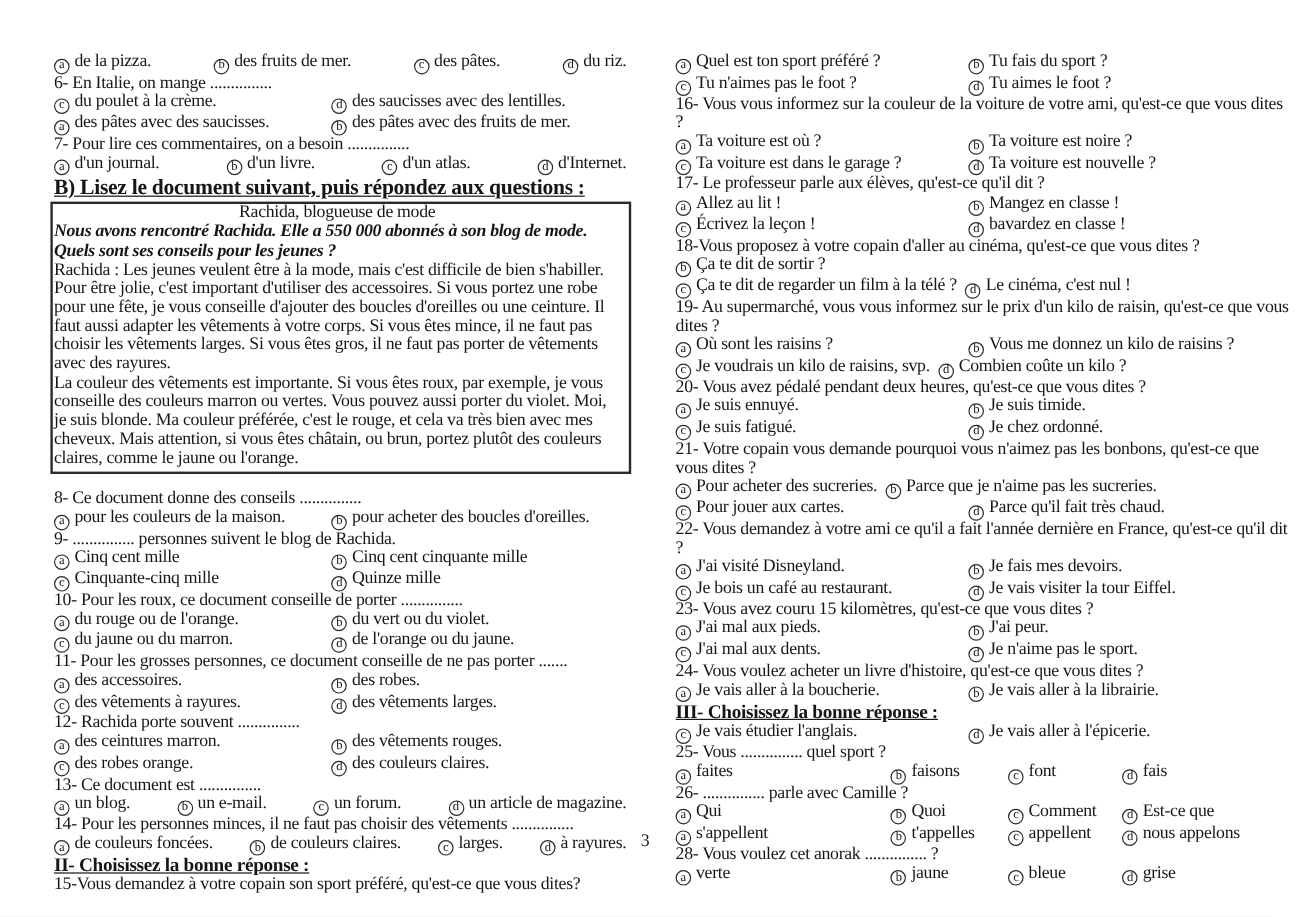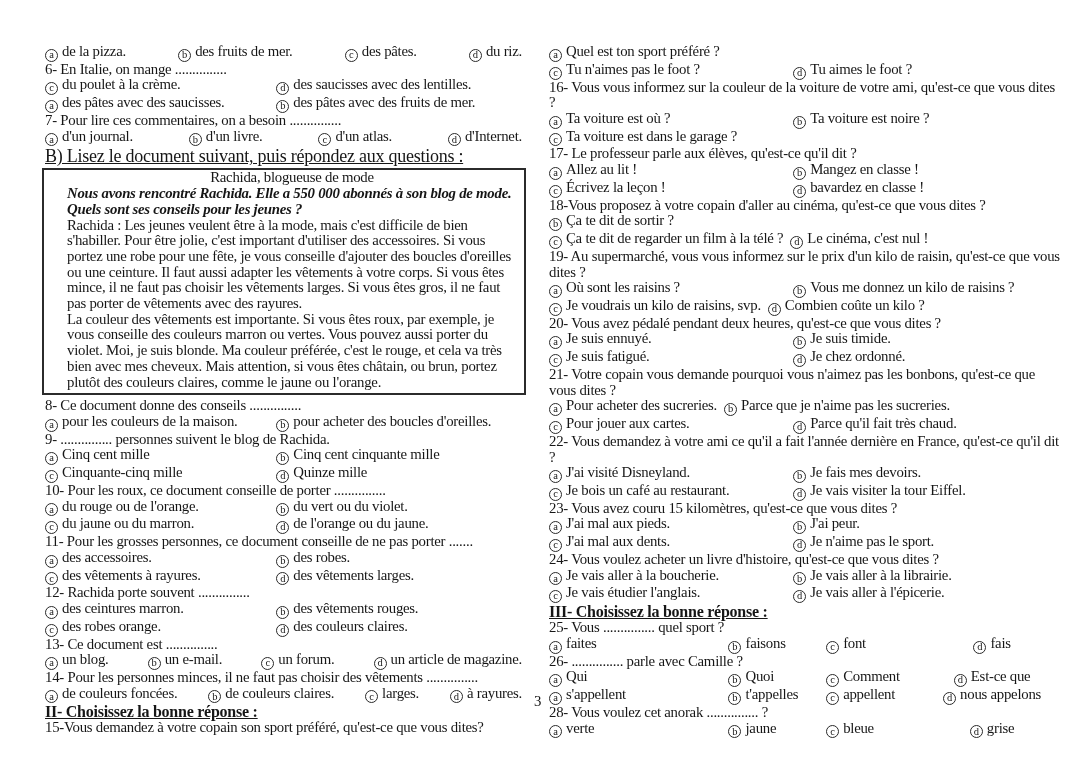--- a/index.html
+++ b/index.html
@@ -3,48 +3,48 @@
 <meta charset="utf-8">
 <style>
   html,body{margin:0;padding:0;background:#e9e9e9;}
   .page{
     position:relative;width:1080px;height:764px;background:#ffffff;
     font-family:"Liberation Serif", serif;color:#161616;overflow:hidden;
     letter-spacing:-0.25px;
   }
   .col{position:absolute;top:44px;}
   .col-left{left:45px;width:487px;}
-  .col-right{left:549px;width:514px;}
+  .col-right{left:563px;width:514px;}
   .line{font-size:14.8px;line-height:15.7px;}
   .opts{display:flex;align-items:baseline;}
   .opt{white-space:nowrap;}
   .opts2 .opt:first-child{flex:0 0 47.5%;}
   .opts2 .opt:last-child{flex:1;}
   .optsb{justify-content:space-between;padding-right:10px;}
   .optsf .opt{margin-right:7px;}
   .opts4 .opt:nth-child(1){flex:0 0 28.5%;}
   .opts4 .opt:nth-child(2){flex:0 0 19%;margin-left:33px;}
   .opts4 .opt:nth-child(3){flex:0 0 18.5%;}
-  .opts4 .opt:nth-child(4){flex:1;text-align:center;}
+  .opts4 .opt:nth-child(4){flex:1;}
   .cl{
     display:inline-flex;justify-content:center;align-items:center;
     width:13px;height:13px;border:1px solid #2a2a2a;border-radius:50%;
     font-size:10.5px;line-height:1;margin-right:4px;vertical-align:-2px;
     box-sizing:border-box;letter-spacing:0;
   }
   .heading-b{
-    font-size:18px;font-weight:normal;text-decoration:underline;
+    font-size:18px;font-weight:bold;text-decoration:underline;
     line-height:20px;margin:0 0 2px 0;
   }
   .heading-sub{
     font-size:16px;font-weight:bold;text-decoration:underline;line-height:17px;
   }
   .docbox{
     border:2px solid #2b2b2b;box-sizing:border-box;
-    margin:1px 6px 3px -3px;padding:0 7px 3px 23px;font-family:Liberation Serif, serif;
+    margin:1px 6px 13px -3px;padding:0 7px 3px 1px;font-family:Liberation Serif, serif;
   }
   .docbox .line{font-size:14.8px;line-height:15.7px;}
   .docbox .title{text-align:center;}
   .docbox .intro{font-style:italic;font-weight:600;}
   .pagenum{
     position:absolute;left:534px;top:694px;font-size:14.8px;line-height:15.7px;
   }
 </style>
 </head>
 <body>
@@ -134,32 +134,34 @@
         <span class="opt"><span class="cl">b</span><span>de couleurs claires.</span></span>
         <span class="opt"><span class="cl">c</span><span>larges.</span></span>
         <span class="opt"><span class="cl">d</span><span>à rayures.</span></span>
       </div>
       <div class="line heading-sub">II- Choisissez la bonne réponse :</div>
       <div class="line q">15-Vous demandez à votre copain son sport préféré, qu'est-ce que vous dites?</div>
     </section>
   <section class="col col-right">
       <div class="line opts opts2">
         <span class="opt"><span class="cl">a</span><span>Quel est ton sport préféré ?</span></span>
+        <span class="opt"><span class="cl">b</span><span>Tu fais du sport ?</span></span>
       </div>
       <div class="line opts opts2">
         <span class="opt"><span class="cl">c</span><span>Tu n'aimes pas le foot ?</span></span>
         <span class="opt"><span class="cl">d</span><span>Tu aimes le foot ?</span></span>
       </div>
       <div class="line q">16- Vous vous informez sur la couleur de la voiture de votre ami, qu'est-ce que vous dites ?</div>
       <div class="line opts opts2">
         <span class="opt"><span class="cl">a</span><span>Ta voiture est où ?</span></span>
         <span class="opt"><span class="cl">b</span><span>Ta voiture est noire ?</span></span>
       </div>
       <div class="line opts opts2">
         <span class="opt"><span class="cl">c</span><span>Ta voiture est dans le garage ?</span></span>
+        <span class="opt"><span class="cl">d</span><span>Ta voiture est nouvelle ?</span></span>
       </div>
       <div class="line q">17- Le professeur parle aux élèves, qu'est-ce qu'il dit ?</div>
       <div class="line opts opts2">
         <span class="opt"><span class="cl">a</span><span>Allez au lit !</span></span>
         <span class="opt"><span class="cl">b</span><span>Mangez en classe !</span></span>
       </div>
       <div class="line opts opts2">
         <span class="opt"><span class="cl">c</span><span>Écrivez la leçon !</span></span>
         <span class="opt"><span class="cl">d</span><span>bavardez en classe !</span></span>
       </div>
@@ -214,25 +216,25 @@
       </div>
       <div class="line opts opts2">
         <span class="opt"><span class="cl">c</span><span>J'ai mal aux dents.</span></span>
         <span class="opt"><span class="cl">d</span><span>Je n'aime pas le sport.</span></span>
       </div>
       <div class="line q">24- Vous voulez acheter un livre d'histoire, qu'est-ce que vous dites ?</div>
       <div class="line opts opts2">
         <span class="opt"><span class="cl">a</span><span>Je vais aller à la boucherie.</span></span>
         <span class="opt"><span class="cl">b</span><span>Je vais aller à la librairie.</span></span>
       </div>
+      <div class="line heading-sub">III- Choisissez la bonne réponse :</div>
       <div class="line opts opts2">
         <span class="opt"><span class="cl">c</span><span>Je vais étudier l'anglais.</span></span>
         <span class="opt"><span class="cl">d</span><span>Je vais aller à l'épicerie.</span></span>
       </div>
-      <div class="line heading-sub">III- Choisissez la bonne réponse :</div>
       <div class="line q">25- Vous ............... quel sport ?</div>
       <div class="line opts opts4">
         <span class="opt"><span class="cl">a</span><span>faites</span></span>
         <span class="opt"><span class="cl">b</span><span>faisons</span></span>
         <span class="opt"><span class="cl">c</span><span>font</span></span>
         <span class="opt"><span class="cl">d</span><span>fais</span></span>
       </div>
       <div class="line q">26- ............... parle avec Camille ?</div>
       <div class="line opts opts4">
         <span class="opt"><span class="cl">a</span><span>Qui</span></span>

